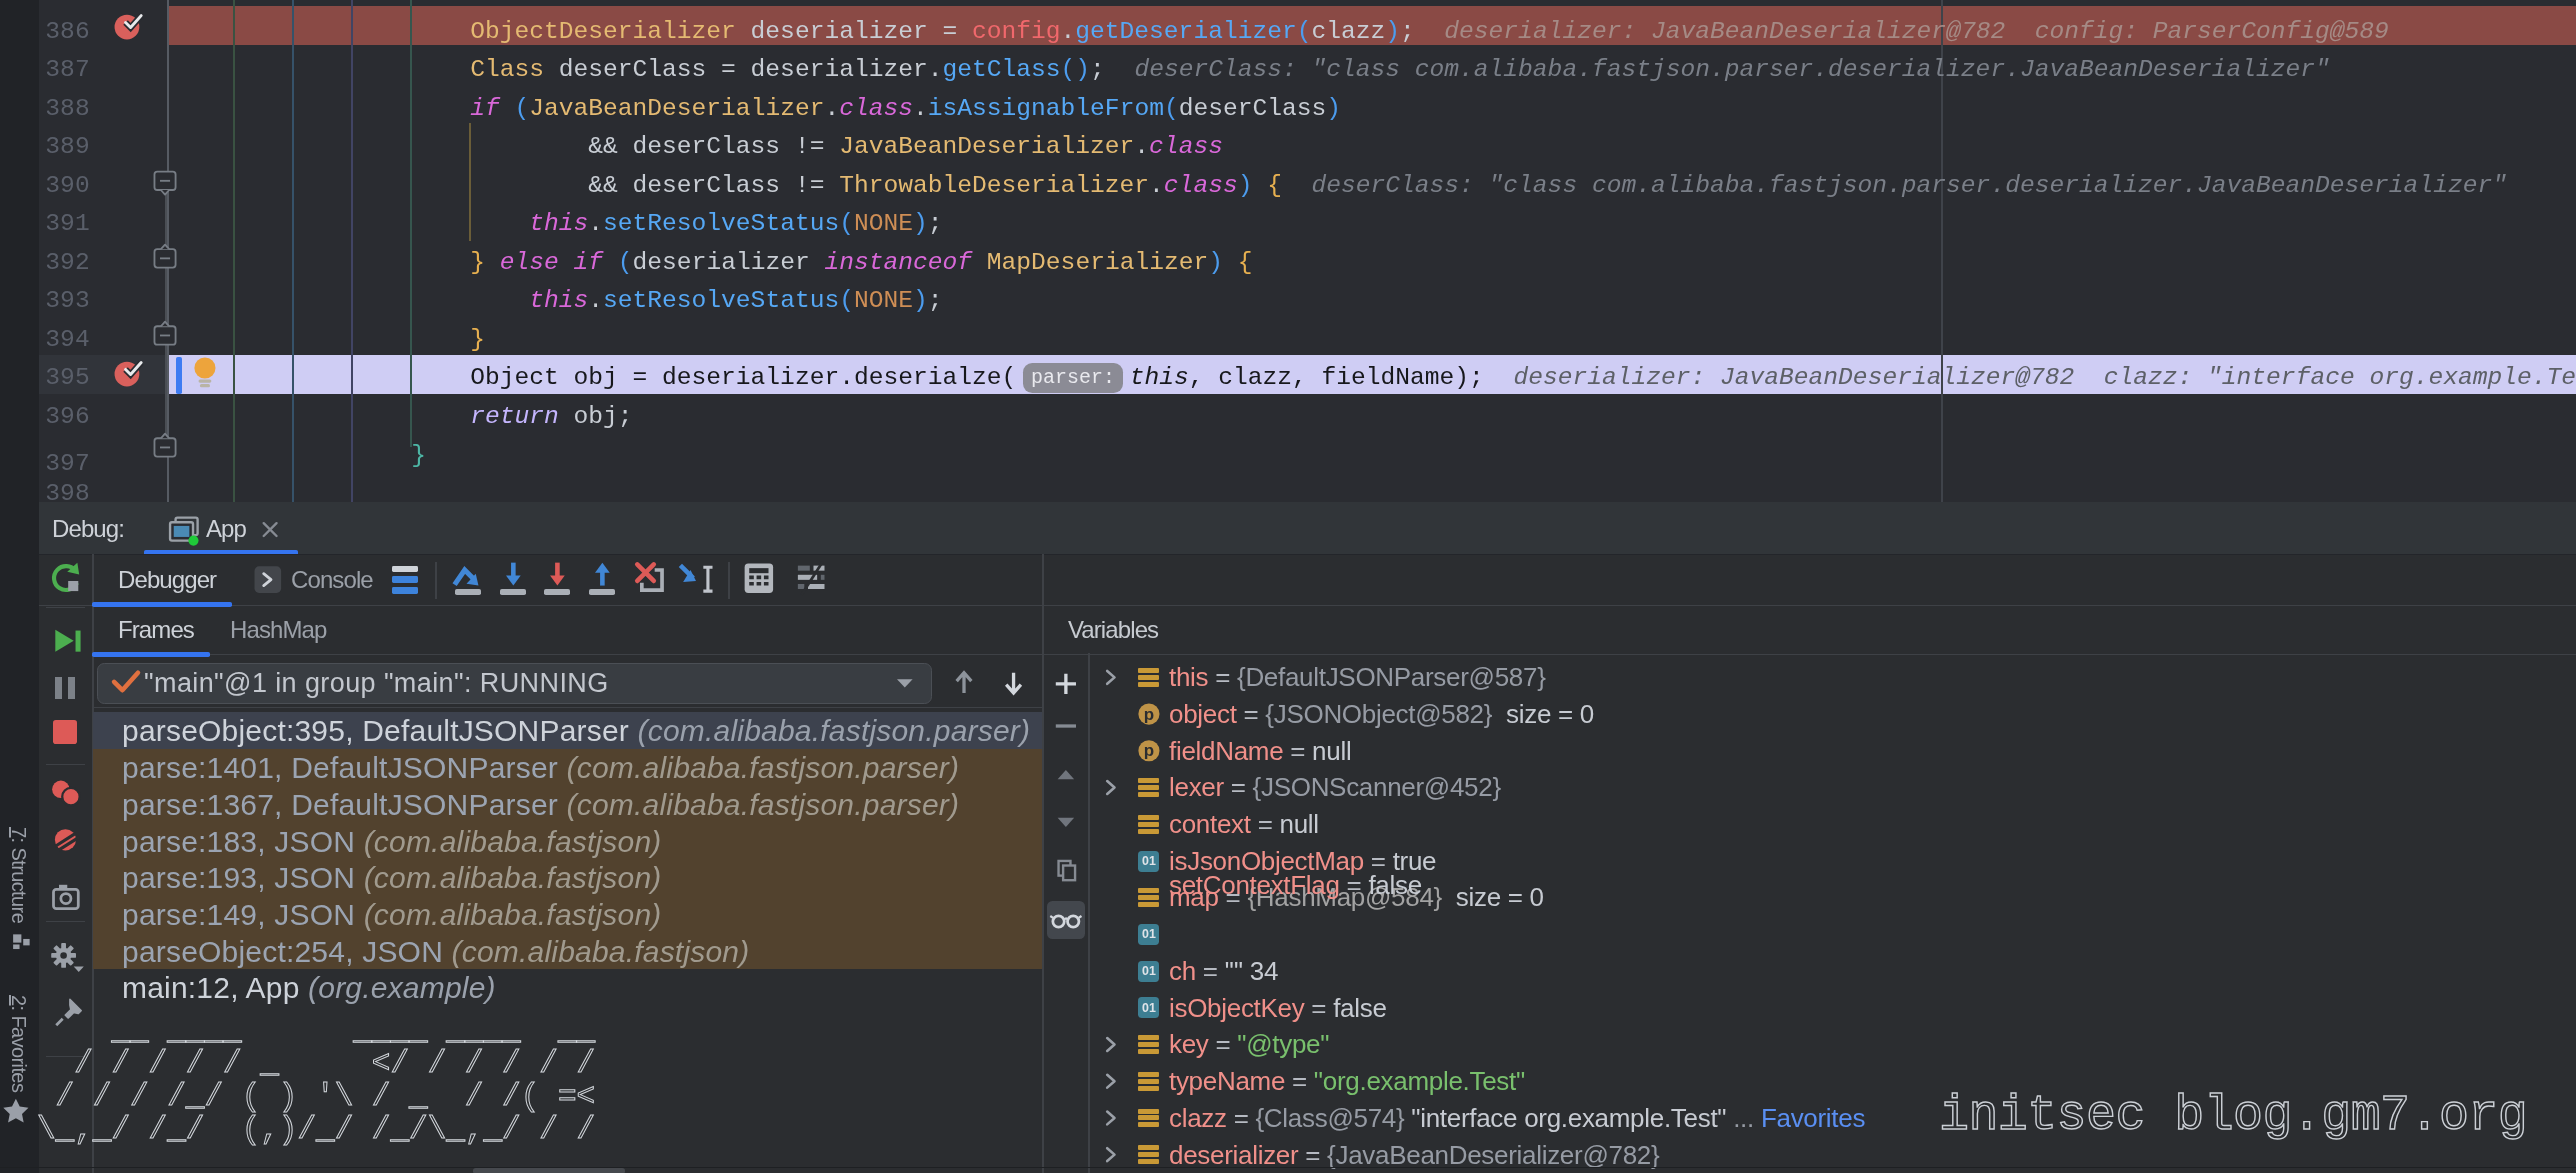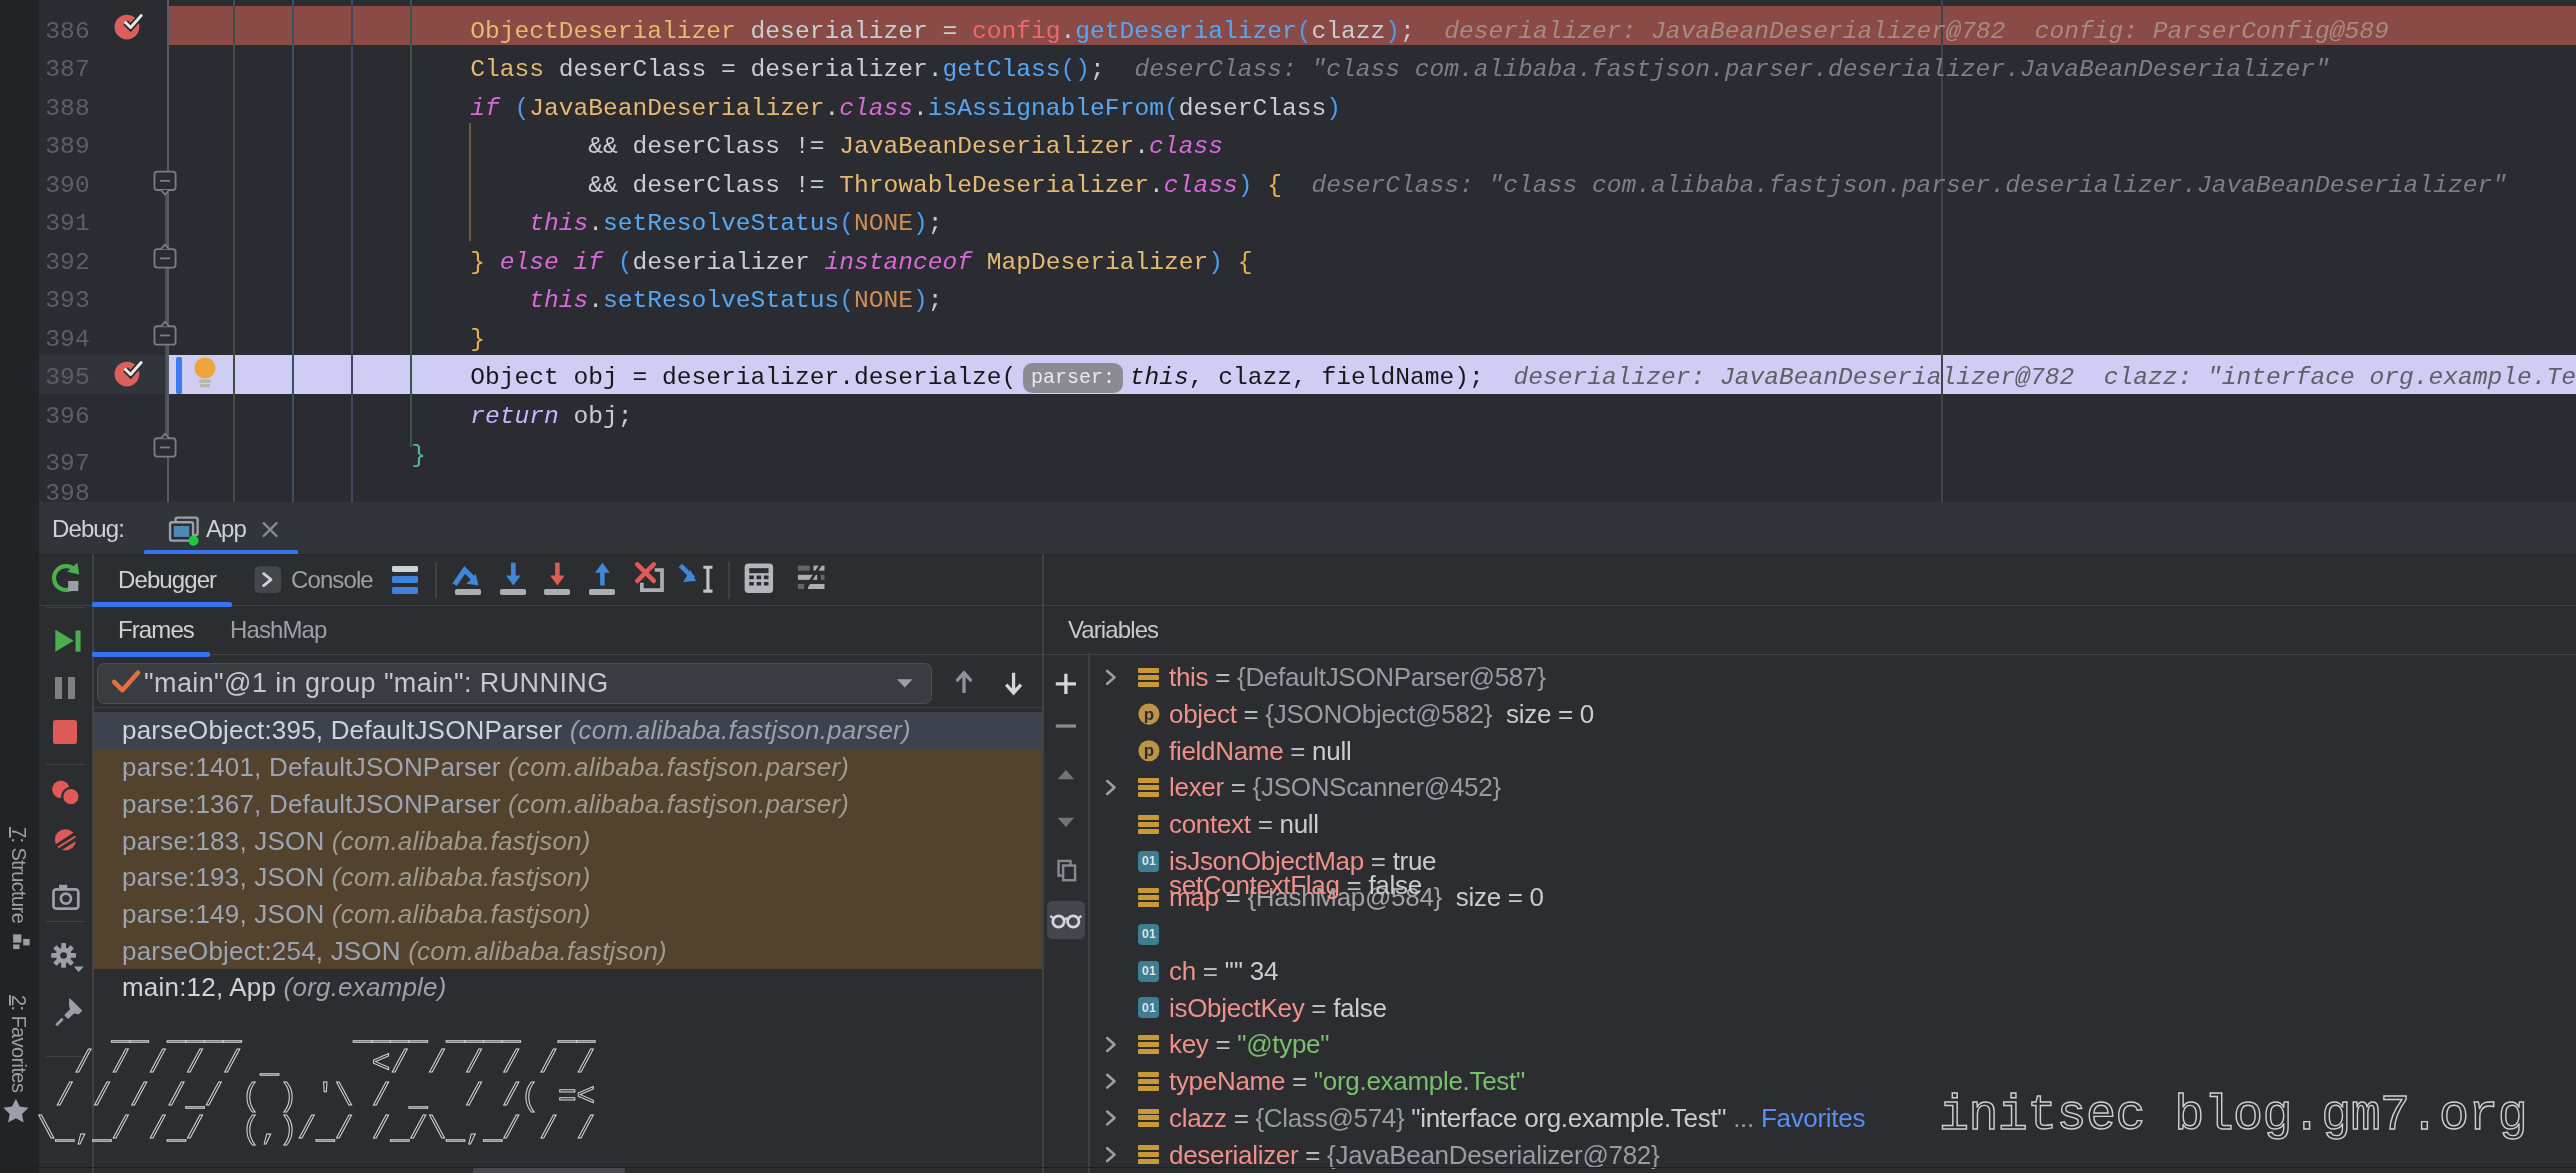--- a/index.html
+++ b/index.html
@@ -1,20 +1,20 @@
 <!DOCTYPE html>
 <html style="font-size:14.7px"><head><meta charset="utf-8"><style>
 *{margin:0;padding:0;box-sizing:border-box}
 html,body{width:2576px;height:1173px;overflow:hidden;background:#2b2d30;font-family:"Liberation Sans",sans-serif}
 .ab{position:absolute}
 pre.cl{position:absolute;left:175px;font:24.6px/39px "Liberation Mono",monospace;height:39px;white-space:pre;margin:0}
 .it{font-style:italic}
 .num{position:absolute;width:57px;text-align:center;font:24.6px/39px "Liberation Mono",monospace;color:#5a5f6a}
 .ui{position:absolute;font-size:24px;line-height:37px;color:#ced2d8;letter-spacing:-0.9px;white-space:pre}
-.frow{position:absolute;left:122px;font-size:26px;line-height:37px;white-space:pre;letter-spacing:0.2px}
+.frow{position:absolute;left:122px;font-size:30px;line-height:37px;white-space:pre;letter-spacing:0.2px}
 .vrow{position:absolute;font-size:26px;line-height:37px;white-space:pre;letter-spacing:-0.3px}
 .hollow{color:transparent;-webkit-text-stroke:1px #d3d7dc}
 </style></head><body>
 <div class="ab" style="left:0px;top:0px;width:2576px;height:502px;background:#2a2c31;"></div>
 <div class="ab" style="left:0px;top:502px;width:2576px;height:671px;background:#2b2d30;"></div>
 <div class="ab" style="left:39px;top:502px;width:2537px;height:52px;background:#313539;"></div>
 <div class="ab" style="left:0px;top:0px;width:39px;height:1173px;background:#212327;"></div>
 <div class="ab" style="left:169px;top:6.4px;width:2407px;height:39px;background:#8a4a45;"></div>
 <div class="ab" style="left:39px;top:355px;width:130px;height:39px;background:#31343a;"></div>
 <div class="ab" style="left:169px;top:355px;width:2407px;height:39px;background:#cfcdf4;"></div>

